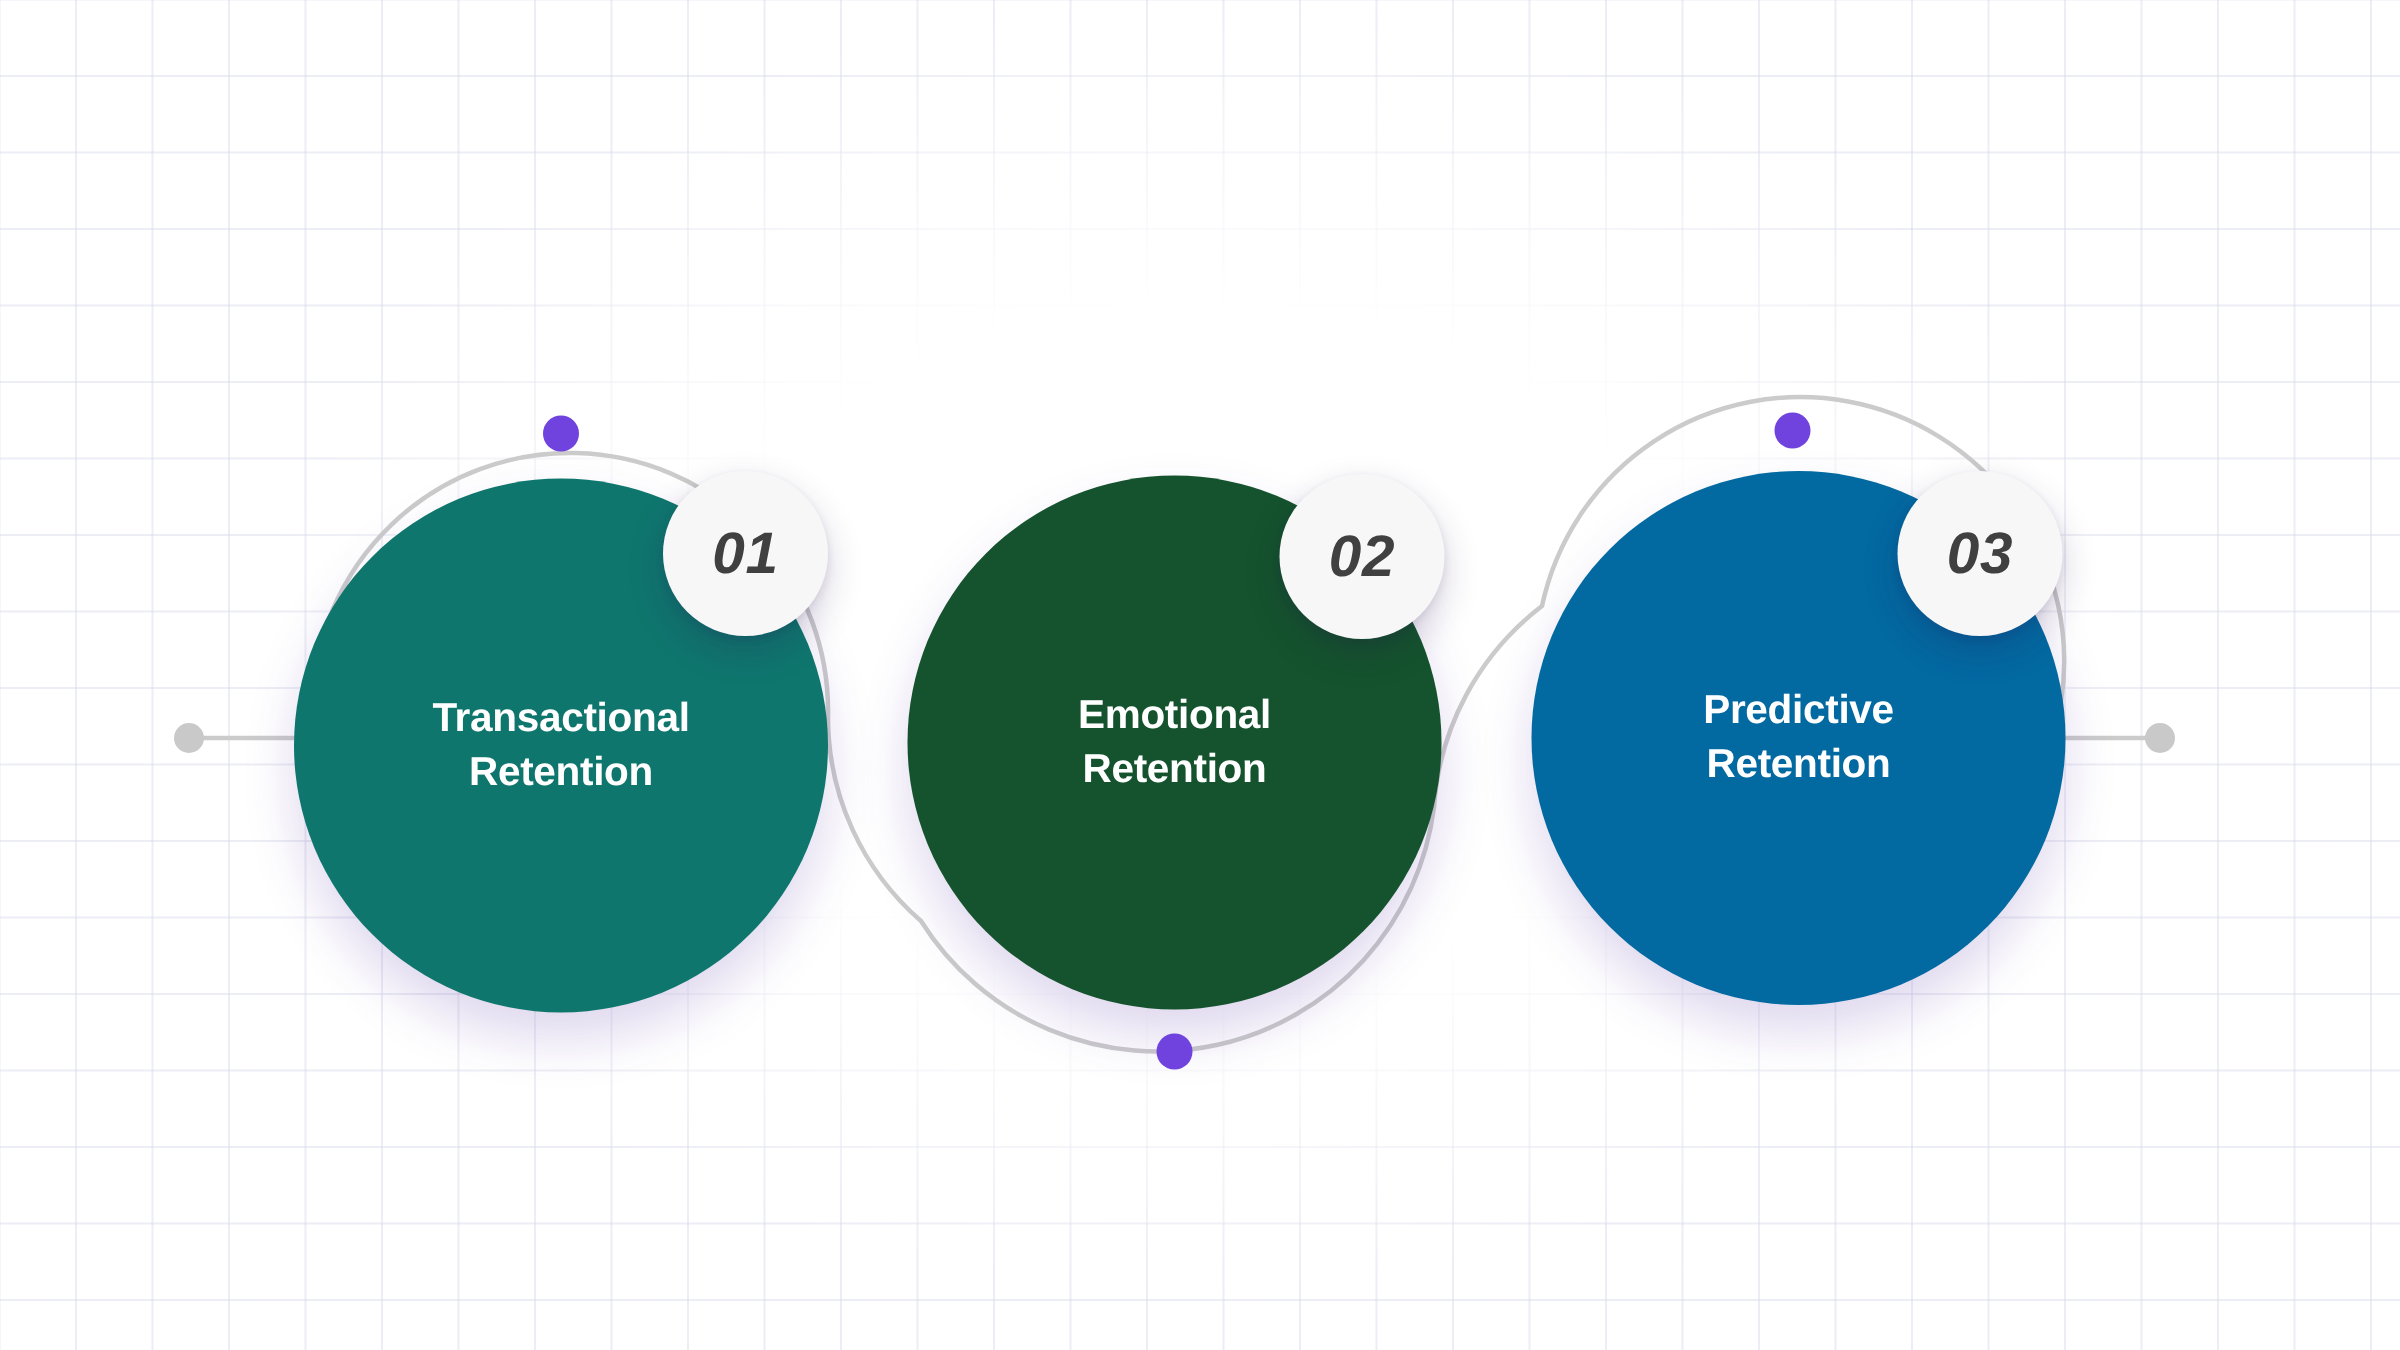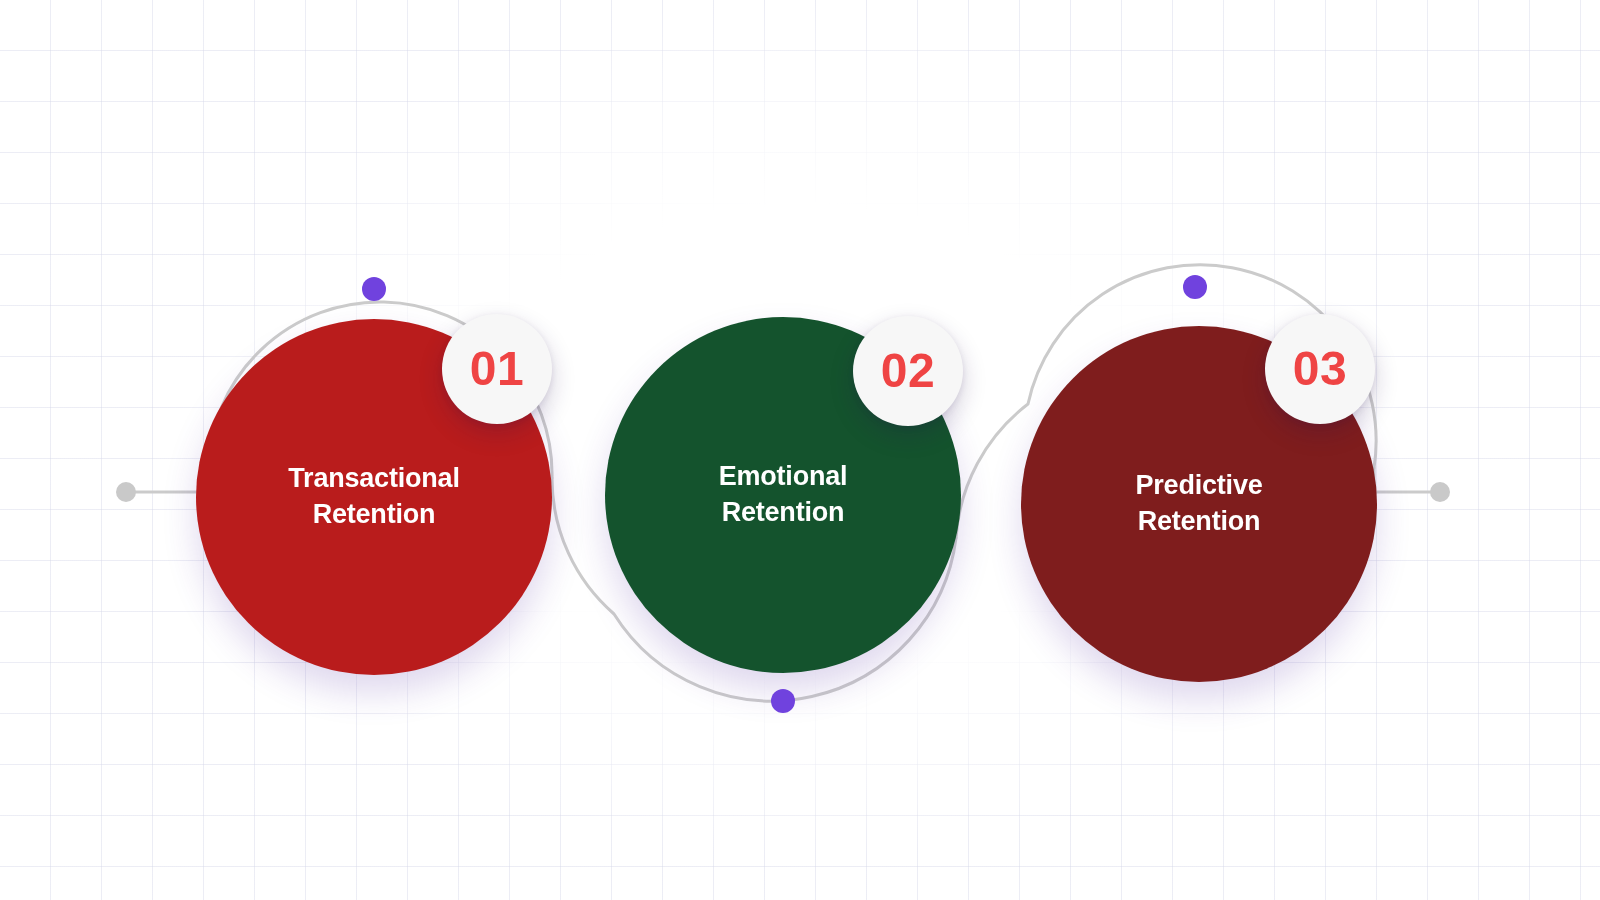--- a/index.html
+++ b/index.html
@@ -67,25 +67,26 @@
   .node-badge {
     position: absolute;
     border-radius: 50%;
     background: #f7f7f7;
     display: flex;
     align-items: center;
     justify-content: center;
     box-shadow: 0 10px 24px rgba(40, 20, 80, 0.20), 0 2px 6px rgba(40,20,80,0.10);
   }
   .node-badge-text {
-    color: #ef4444;
-    font-size: 48px;
+    color: #404040;
+    font-size: 39px;
     font-weight: bold;
     letter-spacing: 0.5px;
     line-height: 1;
+    font-style: italic;
   }
   .marker-dot {
     position: absolute;
     border-radius: 50%;
   }
 </style>
 </head>
 <body>
 
 <div id="stage">
@@ -103,21 +104,21 @@
 
     <path d="M 956 538 A 184 184 0 0 1 1028 404 A 176 176 0 0 1 1374 468" fill="none" stroke="#CBCBCB" stroke-width="3" stroke-linecap="round"></path>
 
     <path d="M 1374 468 L 1374 492 L 1440 492" fill="none" stroke="#CBCBCB" stroke-width="3" stroke-linecap="round" stroke-linejoin="round"></path>
   </svg>
 
   <div class="marker-dot" style="left:116px; top:482px; width:20px; height:20px; background:#C9C9C9;"></div>
   <div class="marker-dot" style="left:1430px; top:482px; width:20px; height:20px; background:#C9C9C9;"></div>
 
   <div class="node">
-    <div class="node-disc" style="left:196px; top:319px; width:356px; height:356px; background:#b91c1c;">
+    <div class="node-disc" style="left:196px; top:319px; width:356px; height:356px; background:#0f766e;">
       <div class="node-label">Transactional
 Retention</div>
     </div>
     <div class="node-badge" style="left:442px; top:314px; width:110px; height:110px;">
       <span class="node-badge-text">01</span>
     </div>
   </div>
   <div class="marker-dot" style="left:362px; top:277px; width:24px; height:24px; background:#7042DE;"></div>
 
   <div class="node">
@@ -125,21 +126,21 @@
       <div class="node-label">Emotional
 Retention</div>
     </div>
     <div class="node-badge" style="left:853px; top:316px; width:110px; height:110px;text-align:right;">
       <span class="node-badge-text">02</span>
     </div>
   </div>
   <div class="marker-dot" style="left:771px; top:689px; width:24px; height:24px; background:#7042DE;"></div>
 
   <div class="node">
-    <div class="node-disc" style="left:1021px; top:326px; width:356px; height:356px; background:#7f1d1d;">
+    <div class="node-disc" style="left:1021px; top:314px; width:356px; height:356px; background:#0369a1;">
       <div class="node-label">Predictive
 Retention</div>
     </div>
     <div class="node-badge" style="left:1265px; top:314px; width:110px; height:110px;text-align:right;">
       <span class="node-badge-text">03</span>
     </div>
   </div>
   <div class="marker-dot" style="left:1183px; top:275px; width:24px; height:24px; background:#7042DE;"></div>
 
 </div>

